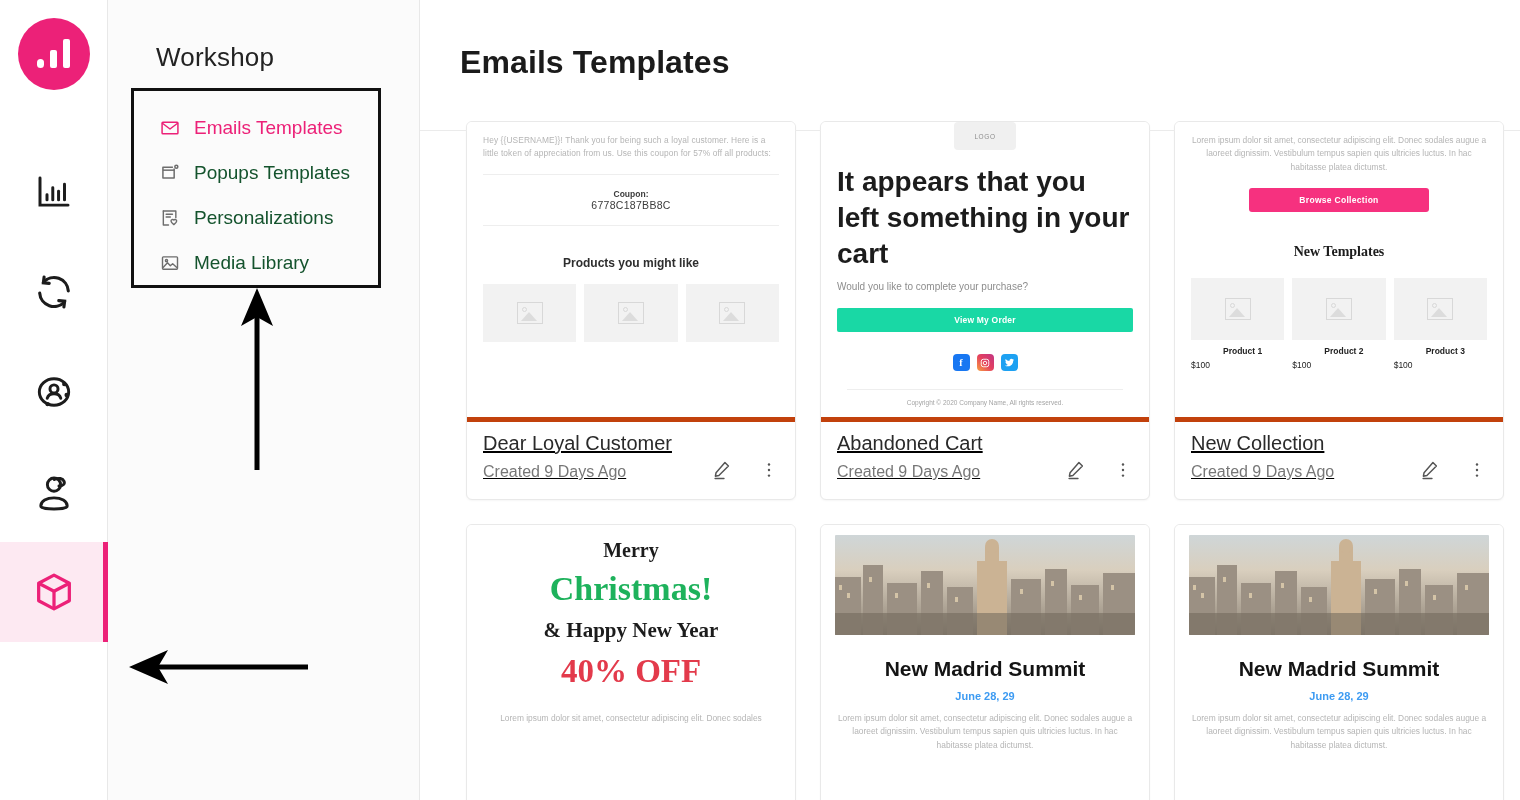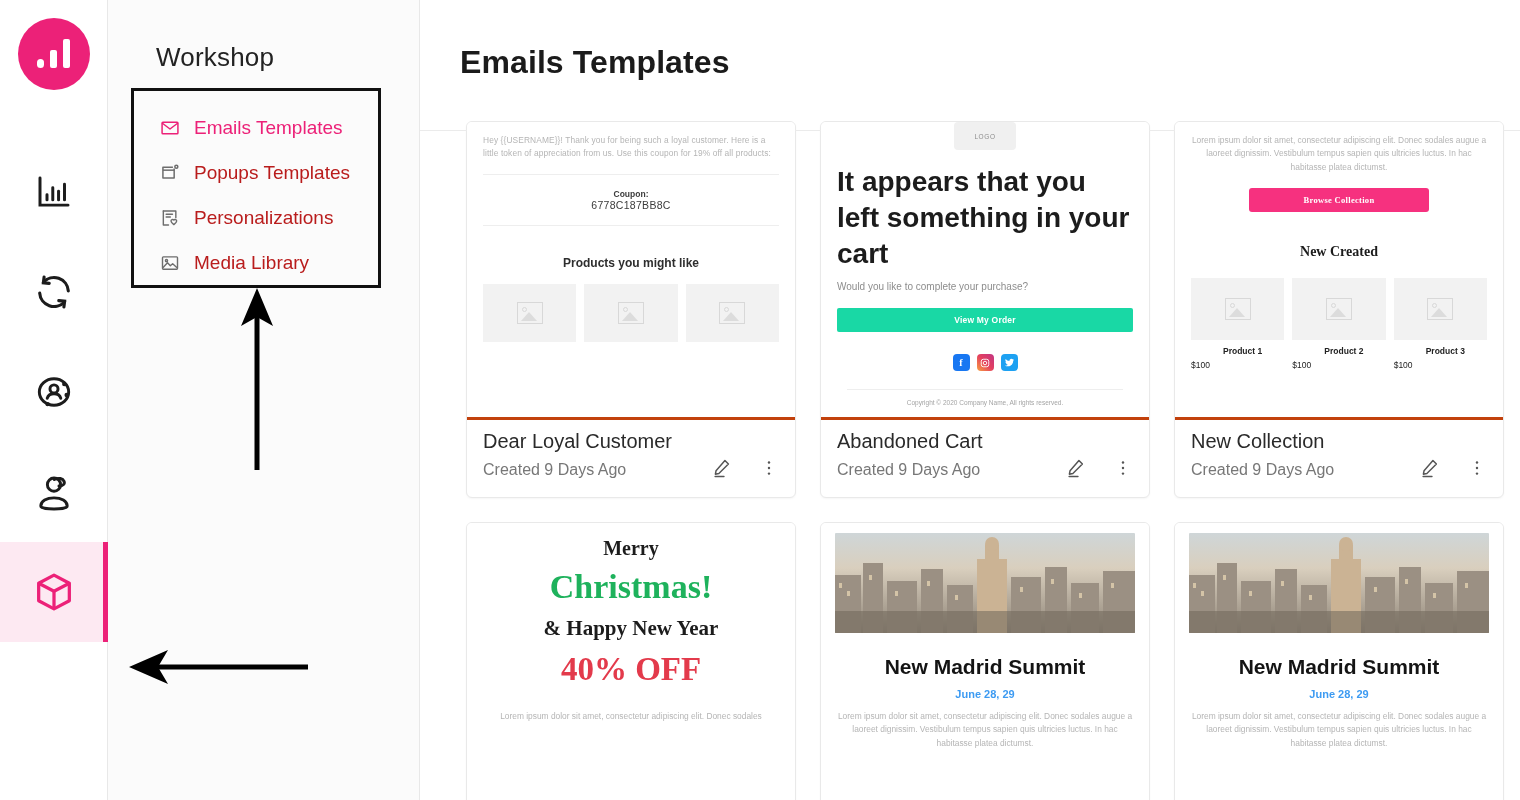--- a/index.html
+++ b/index.html
@@ -53,21 +53,21 @@
     font-size: 26px; font-weight: 400; color: #222;
     padding: 42px 0 0 48px; letter-spacing: .2px;
   }
   .nav {
     position: absolute; left: 23px; top: 88px; width: 250px; height: 200px;
     border: 3px solid #111;
     padding: 14px 0 0 26px;
   }
   .nav-item {
     display: flex; align-items: center; gap: 14px;
-    height: 45px; color: #b91c1c; font-size: 19px;
+    height: 45px; color: #14532d; font-size: 19px;
   }
   .nav-item.sel { color: #ec2178; }
   .nav-item svg { flex: 0 0 auto; display: block; }
 
   
   .ann { position: absolute; pointer-events: none; }
 
   
   .main { flex: 1 1 auto; height: 800px; background: #fff; position: relative; overflow: hidden; }
   .page-title {
@@ -80,21 +80,21 @@
     display: grid; grid-template-columns: repeat(3, 330px);
     gap: 24px; padding: 40px 0 0 46px;
   }
   .card {
     width: 330px; background: #fff;
     border: 1px solid #e9e9e9; border-radius: 6px;
     box-shadow: 0 1px 2px rgba(0,0,0,.04);
     overflow: hidden;
   }
   .preview { height: 295px; overflow: hidden; position: relative; background: #fff; padding: 12px 16px; }
-  .card-foot { border-top: 3px solid #c2410c; padding: 10px 16px 14px 16px; }
+  .card-foot { border-top: 5px solid #c2410c; padding: 10px 16px 14px 16px; text-decoration: underline; }
   .card-title { font-size: 20px; color: #2a2a2a; font-weight: 400; margin-bottom: 4px; }
   .card-meta-row { display: flex; align-items: center; justify-content: space-between; gap: 20px; }
   .card-sub { font-size: 16px; color: #777; }
   .foot-icons { display: flex; align-items: center; gap: 26px; }
 
   
   .p1 .lead { font-size: 8.4px; color: #b5b5b5; line-height: 1.55; text-align: left; letter-spacing: .1px; }
   .p1 .rule { height: 1px; background: #eee; margin: 14px 0; }
   .p1 .coupon-l { text-align: center; font-size: 8.5px; font-weight: 700; color: #3b3b3b; }
   .p1 .coupon-c { text-align: center; font-size: 10.5px; color: #3b3b3b; letter-spacing: .3px; }
@@ -123,21 +123,21 @@
   .soc.ig { background: linear-gradient(45deg,#f9a03f,#e4405f,#c13584); }
   .soc.tw { background: #1da1f2; }
   .p2 .rule2 { height: 1px; background: #eee; margin: 18px 26px 0 26px; }
   .p2 .copy { text-align: center; font-size: 6.5px; color: #a4a4a4; margin-top: 9px; }
 
   
   .p3 .lead { font-size: 8.4px; color: #b5b5b5; line-height: 1.6; text-align: center; }
   .p3 .btn {
     margin: 14px auto 8px auto; width: 180px; height: 24px; background: #f6317f;
     border-radius: 3px; display: flex; align-items: center; justify-content: center;
-    color: #fff; font-size: 8.5px; font-weight: 700; letter-spacing: .3px; font-family: Liberation Serif, serif;
+    color: #fff; font-size: 8.5px; font-weight: 700; letter-spacing: .3px;
   }
   .p3 .na { text-align: center; font-family: "Liberation Serif", serif; font-weight: 700; font-size: 14px; color: #1c1c1c; margin-top: 32px; }
   .p3 .thumbs { margin-top: 18px; }
   .p3 .pcol { flex: 1; }
   .p3 .pimg { height: 62px; background: #f2f2f2; display: flex; align-items: center; justify-content: center; }
   .p3 .pname { font-size: 8.5px; font-weight: 700; color: #222; margin-top: 6px; padding-left: 32px; }
   .p3 .pprice { font-size: 8.5px; color: #222; margin-top: 4px; }
 
   
   .p4 { text-align: center; font-family: "Liberation Serif", serif; padding-top: 14px; }
@@ -284,21 +284,21 @@
   </div>
 
   <div class="main">
     <div class="page-title">Emails Templates</div>
     <div class="hr"></div>
 
     <div class="grid">
 
       <div class="card">
         <div class="preview p1">
-          <div class="lead">Hey {{USERNAME}}! Thank you for being such a loyal customer. Here is a little token of appreciation from us. Use this coupon for 19% off all products:</div>
+          <div class="lead">Hey {{USERNAME}}! Thank you for being such a loyal customer. Here is a little token of appreciation from us. Use this coupon for 57% off all products:</div>
           <div class="rule"></div>
           <div class="coupon-l">Coupon:</div>
           <div class="coupon-c">6778C187BB8C</div>
           <div class="rule"></div>
           <div class="pml">Products you might like</div>
           <div class="thumbs">
             <div class="thumb">
                 <div class="ph-icon"></div>
               </div>
             <div class="thumb">
@@ -377,21 +377,21 @@
               </span>
             </div>
           </div>
         </div>
       </div>
 
       <div class="card">
         <div class="preview p3">
           <div class="lead">Lorem ipsum dolor sit amet, consectetur adipiscing elit. Donec sodales augue a laoreet dignissim. Vestibulum tempus sapien quis ultricies luctus. In hac habitasse platea dictumst.</div>
           <div class="btn">Browse Collection</div>
-          <div class="na">New Created</div>
+          <div class="na">New Templates</div>
           <div class="thumbs">
             <div class="pcol">
               <div class="pimg">
                   <div class="ph-icon"></div>
                 </div>
               <div class="pname">Product 1</div>
               <div class="pprice">$100</div>
             </div>
             <div class="pcol">
               <div class="pimg">

